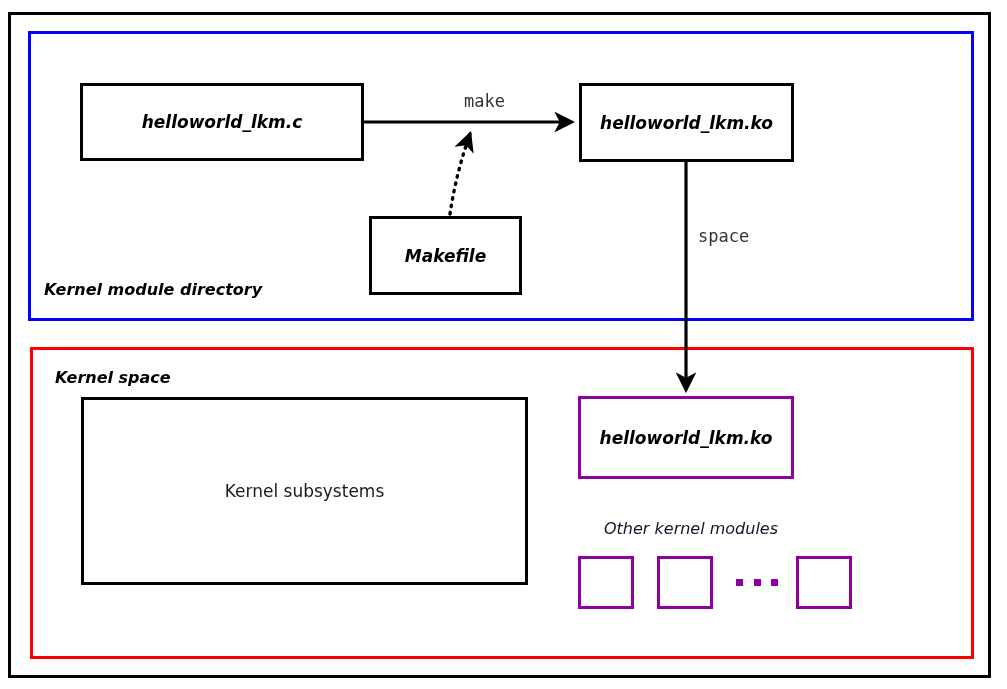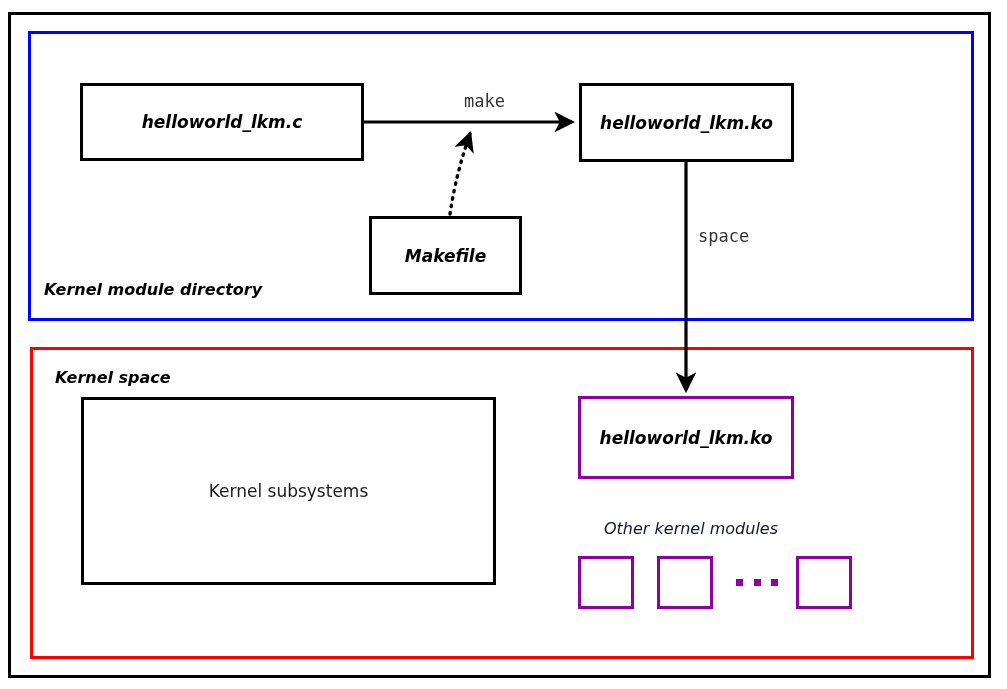--- a/index.html
+++ b/index.html
@@ -75,21 +75,21 @@
     font-weight: normal;
     font-style: normal;
     font-size: 17px;
     color: #1a1a1a;
     white-space: nowrap;
   }
 
   .box-source   { left: 80px;  top: 83px;  width: 284px; height: 78px; }
   .box-makefile { left: 369px; top: 216px; width: 153px; height: 79px; }
   .box-object   { left: 579px; top: 83px;  width: 215px; height: 79px; }
-  .box-subsystems { left: 81px; top: 397px; width: 415px; height: 188px; }
+  .box-subsystems { left: 81px; top: 397px; width: 447px; height: 188px; }
 
   
   .box-purple {
     border: 3px solid #8f00a0;
     background: #ffffff;
     display: flex;
     align-items: center;
     justify-content: center;
     text-align: center;
   }

